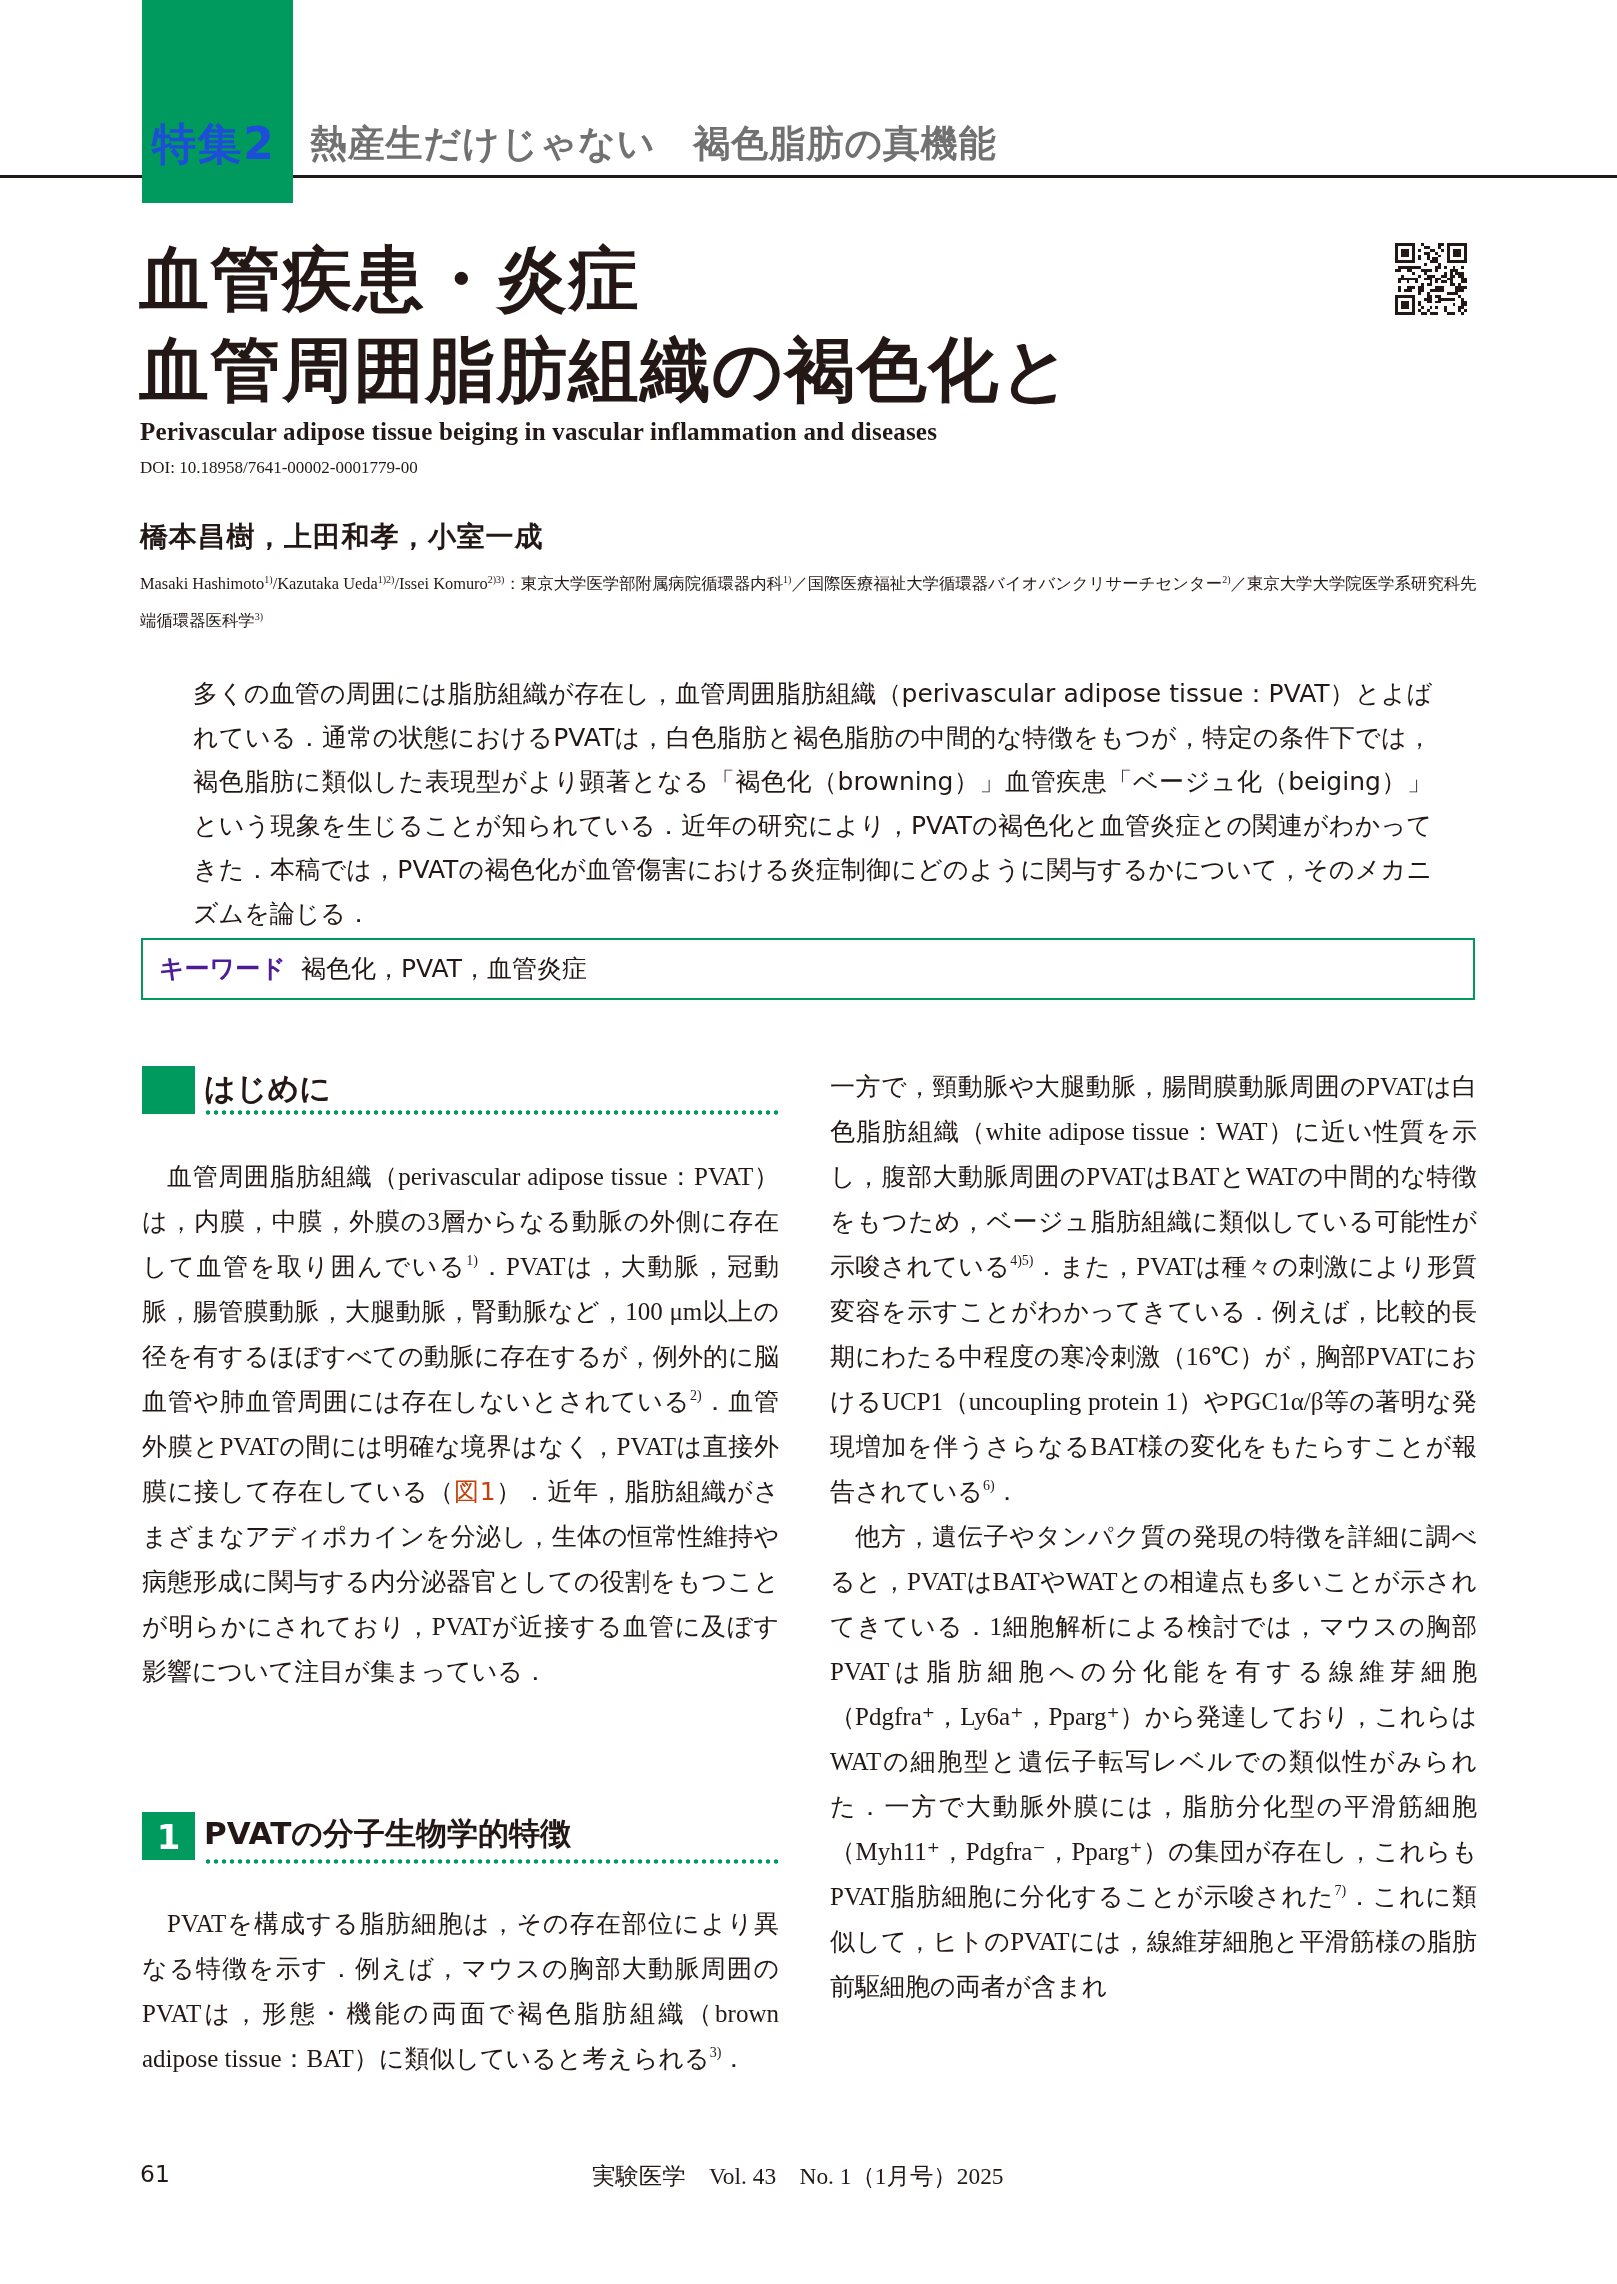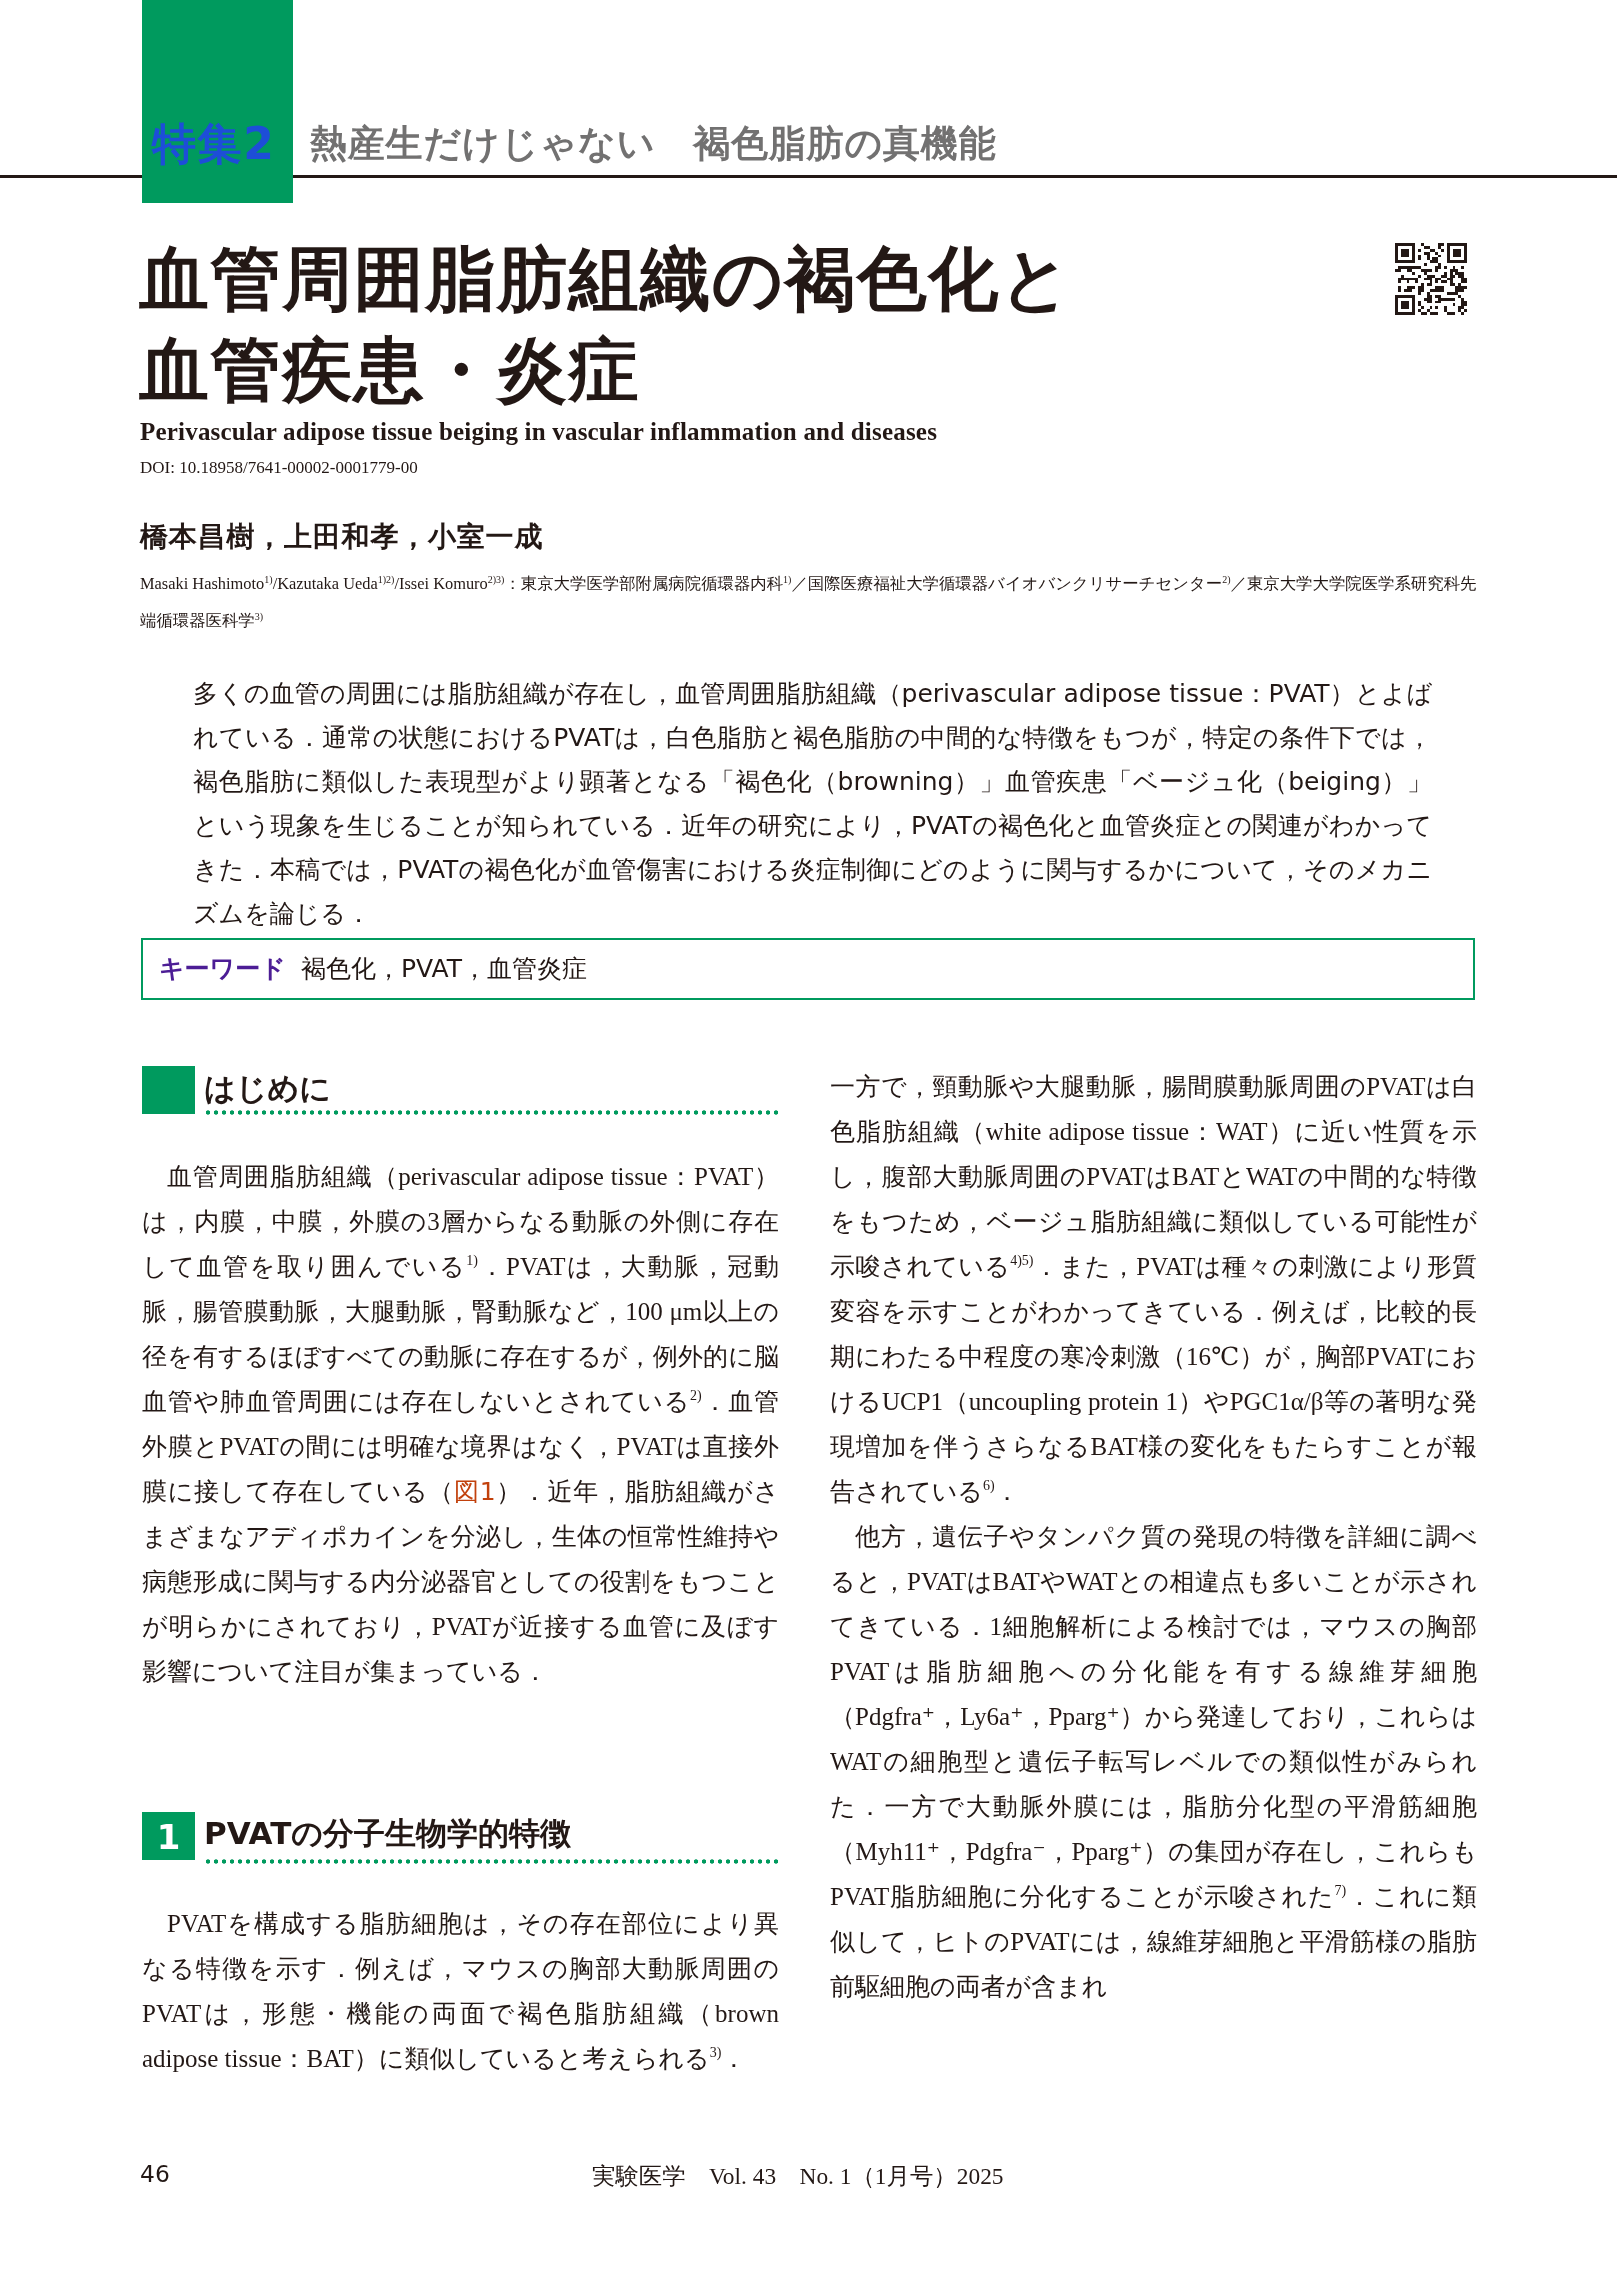--- a/index.html
+++ b/index.html
@@ -53,22 +53,22 @@
 </style>
 </head>
 <body>
 
 <div class="abs" id="hdr-rule"></div>
 <div class="abs" id="hdr-tab"></div>
 <div class="abs sans" id="hdr-tab-label">特集2</div>
 <div class="abs sans" id="hdr-series">熱産生だけじゃない　褐色脂肪の真機能</div>
 
 <div class="abs sans" id="title">
+  <div>血管疾患・炎症</div>
   <div>血管周囲脂肪組織の褐色化と</div>
-  <div>血管疾患・炎症</div>
 </div>
 <div class="abs" id="qr">
   <svg id="qr-svg" width="72" height="72" viewBox="0 0 25 25" shape-rendering="crispEdges">
       <rect x="9" y="0" width="1" height="1" fill="#231815"></rect>
       <rect x="15" y="0" width="1" height="1" fill="#231815"></rect>
       <rect x="16" y="0" width="1" height="1" fill="#231815"></rect>
       <rect x="10" y="1" width="1" height="1" fill="#231815"></rect>
       <rect x="11" y="1" width="1" height="1" fill="#231815"></rect>
       <rect x="15" y="1" width="1" height="1" fill="#231815"></rect>
       <rect x="8" y="2" width="1" height="1" fill="#231815"></rect>
@@ -279,15 +279,15 @@
 <div class="abs sec-dots" style="left:204px; top:1859px; width:575px;"></div>
 <div class="abs col serif" id="sec1-body" style="left:142px; top:1901px; width:637px;">
     <p>PVATを構成する脂肪細胞は，その存在部位により異なる特徴を示す．例えば，マウスの胸部大動脈周囲のPVATは，形態・機能の両面で褐色脂肪組織（brown adipose tissue：BAT）に類似していると考えられる<sup>3)</sup>．</p>
   </div>
 
 <div class="abs col serif" id="right-body" style="left:830px; top:1064px; width:647px;">
     <p class="noindent">一方で，頸動脈や大腿動脈，腸間膜動脈周囲のPVATは白色脂肪組織（white adipose tissue：WAT）に近い性質を示し，腹部大動脈周囲のPVATはBATとWATの中間的な特徴をもつため，ベージュ脂肪組織に類似している可能性が示唆されている<sup>4)5)</sup>．また，PVATは種々の刺激により形質変容を示すことがわかってきている．例えば，比較的長期にわたる中程度の寒冷刺激（16℃）が，胸部PVATにおけるUCP1（uncoupling protein 1）やPGC1α/β等の著明な発現増加を伴うさらなるBAT様の変化をもたらすことが報告されている<sup>6)</sup>．</p>
     <p>他方，遺伝子やタンパク質の発現の特徴を詳細に調べると，PVATはBATやWATとの相違点も多いことが示されてきている．1細胞解析による検討では，マウスの胸部PVATは脂肪細胞への分化能を有する線維芽細胞（Pdgfra⁺，Ly6a⁺，Pparg⁺）から発達しており，これらはWATの細胞型と遺伝子転写レベルでの類似性がみられた．一方で大動脈外膜には，脂肪分化型の平滑筋細胞（Myh11⁺，Pdgfra⁻，Pparg⁺）の集団が存在し，これらもPVAT脂肪細胞に分化することが示唆された<sup>7)</sup>．これに類似して，ヒトのPVATには，線維芽細胞と平滑筋様の脂肪前駆細胞の両者が含まれ</p>
   </div>
 
-<div class="abs sans" id="page-num">46</div>
+<div class="abs sans" id="page-num">61</div>
 <div class="abs serif" id="journal">実験医学　Vol. 43　No. 1（1月号）2025</div>
 
 
 </body></html>

